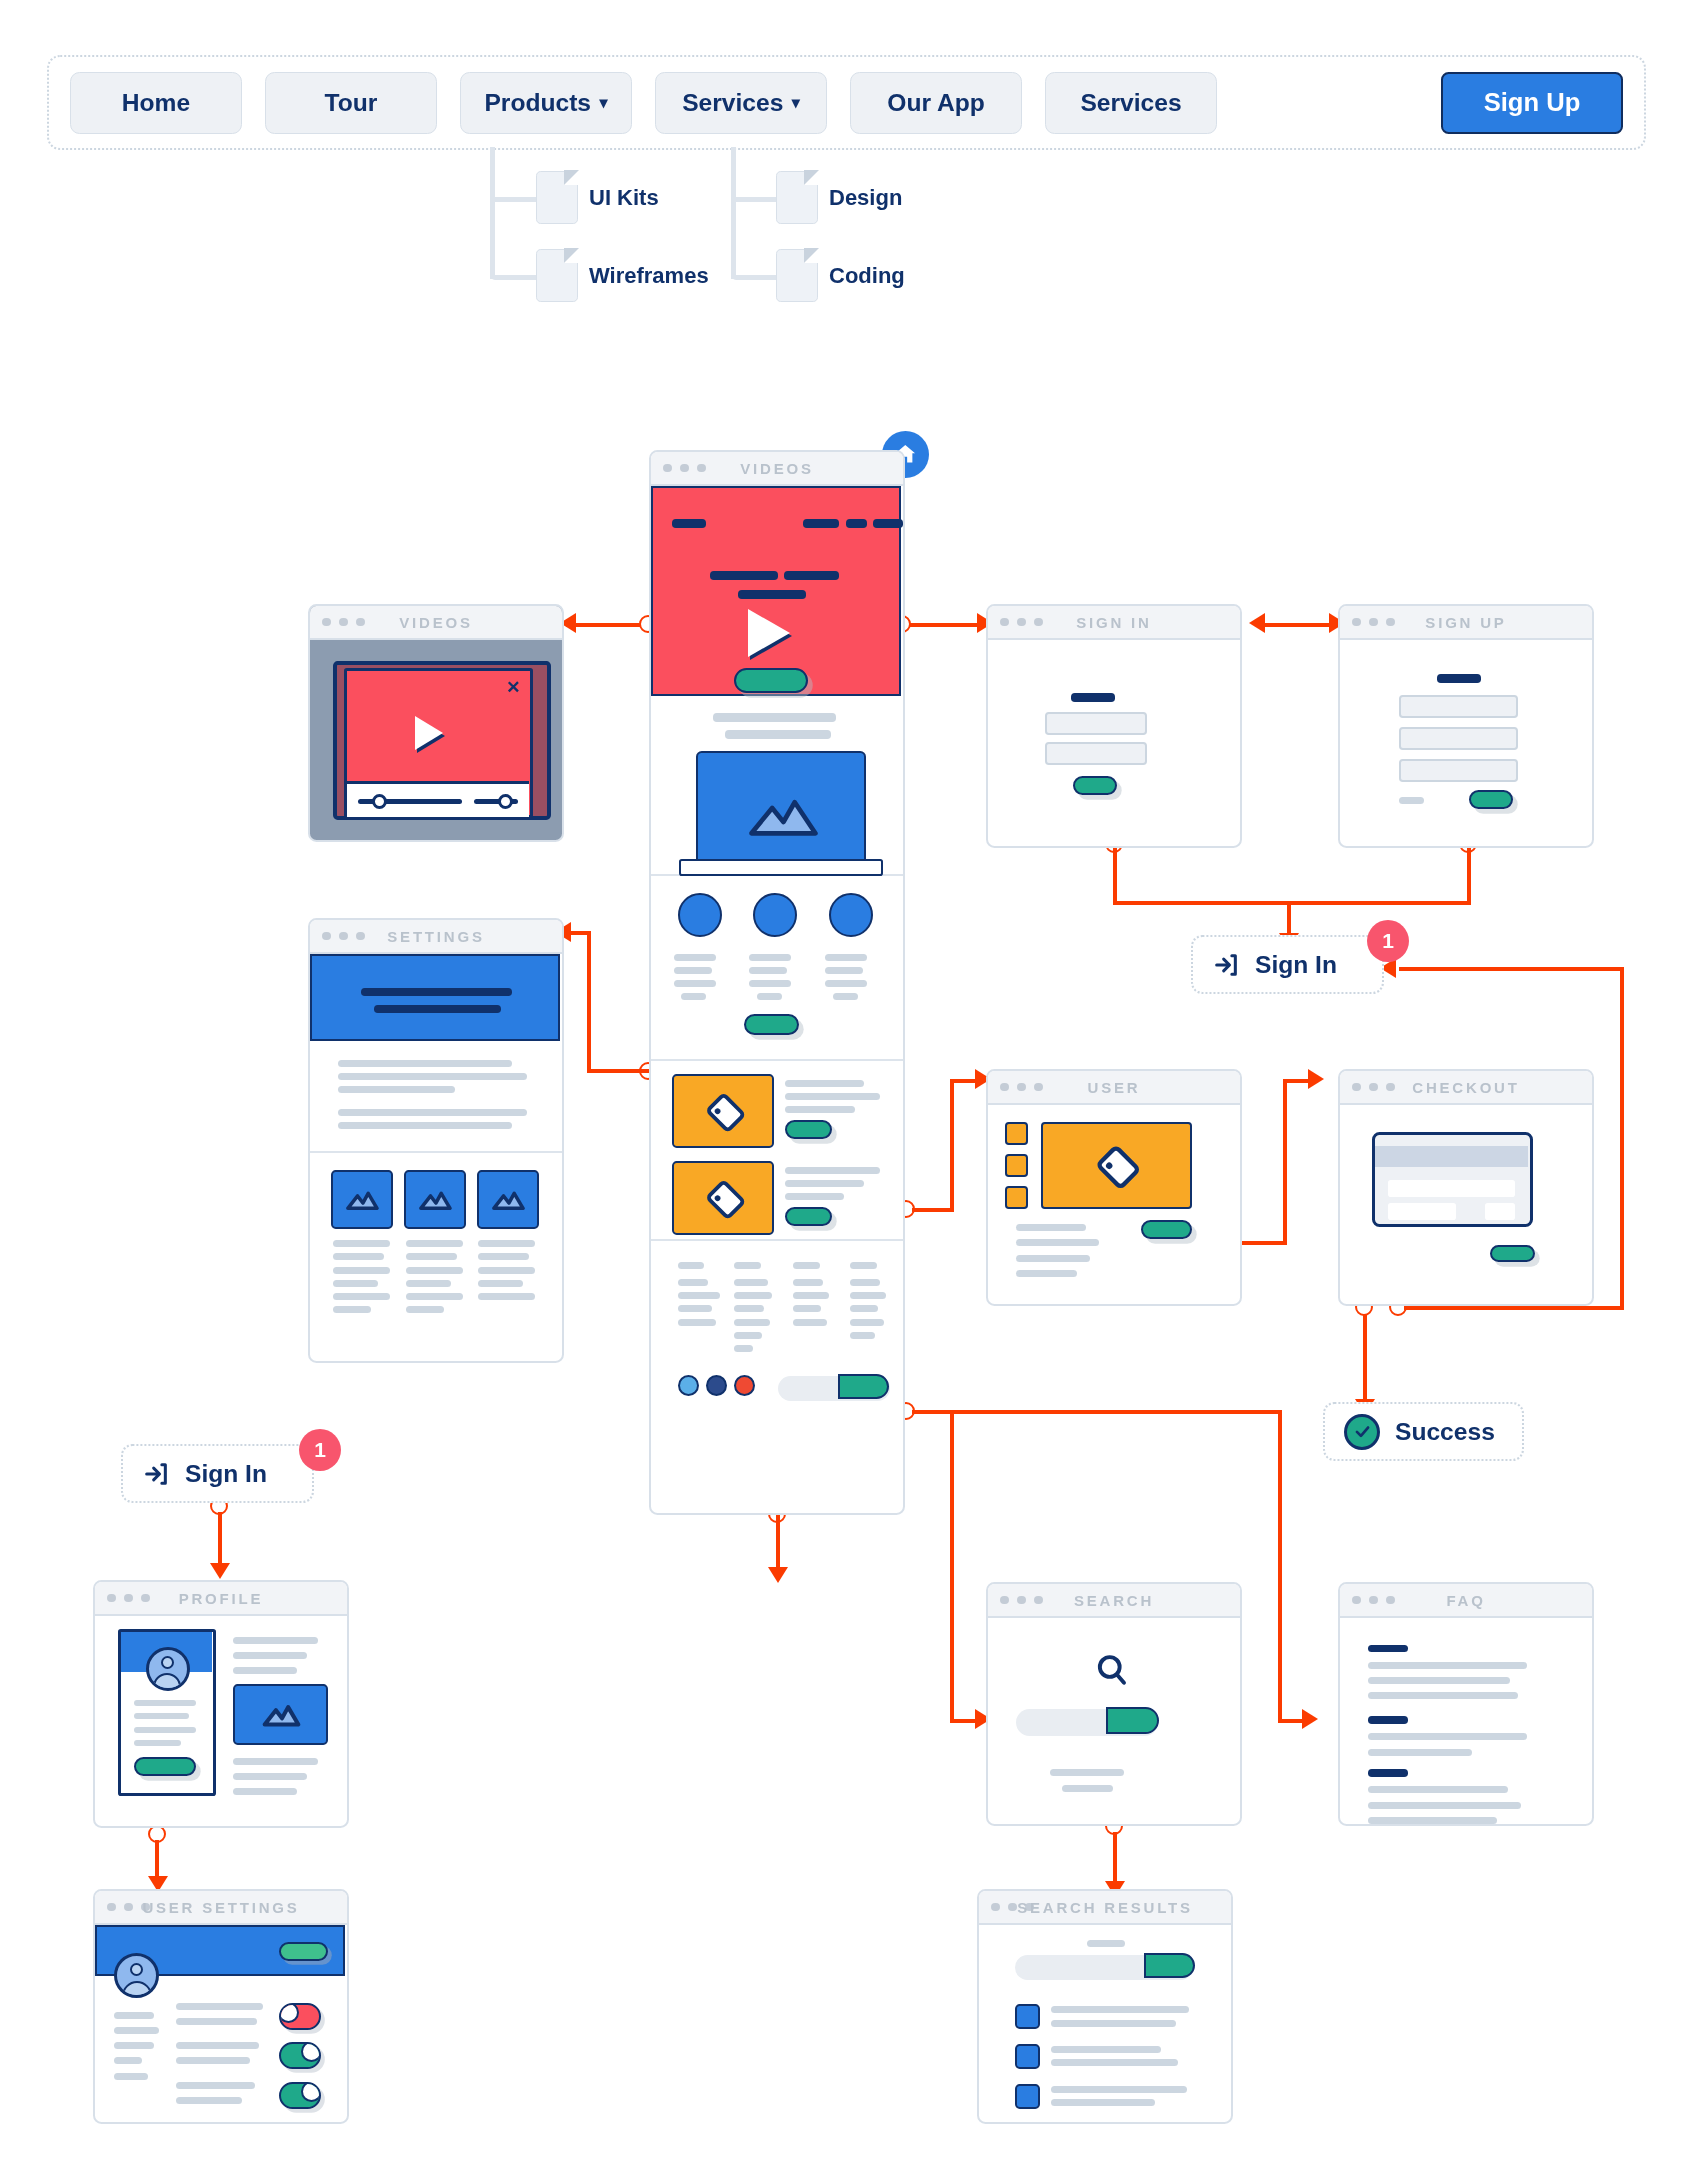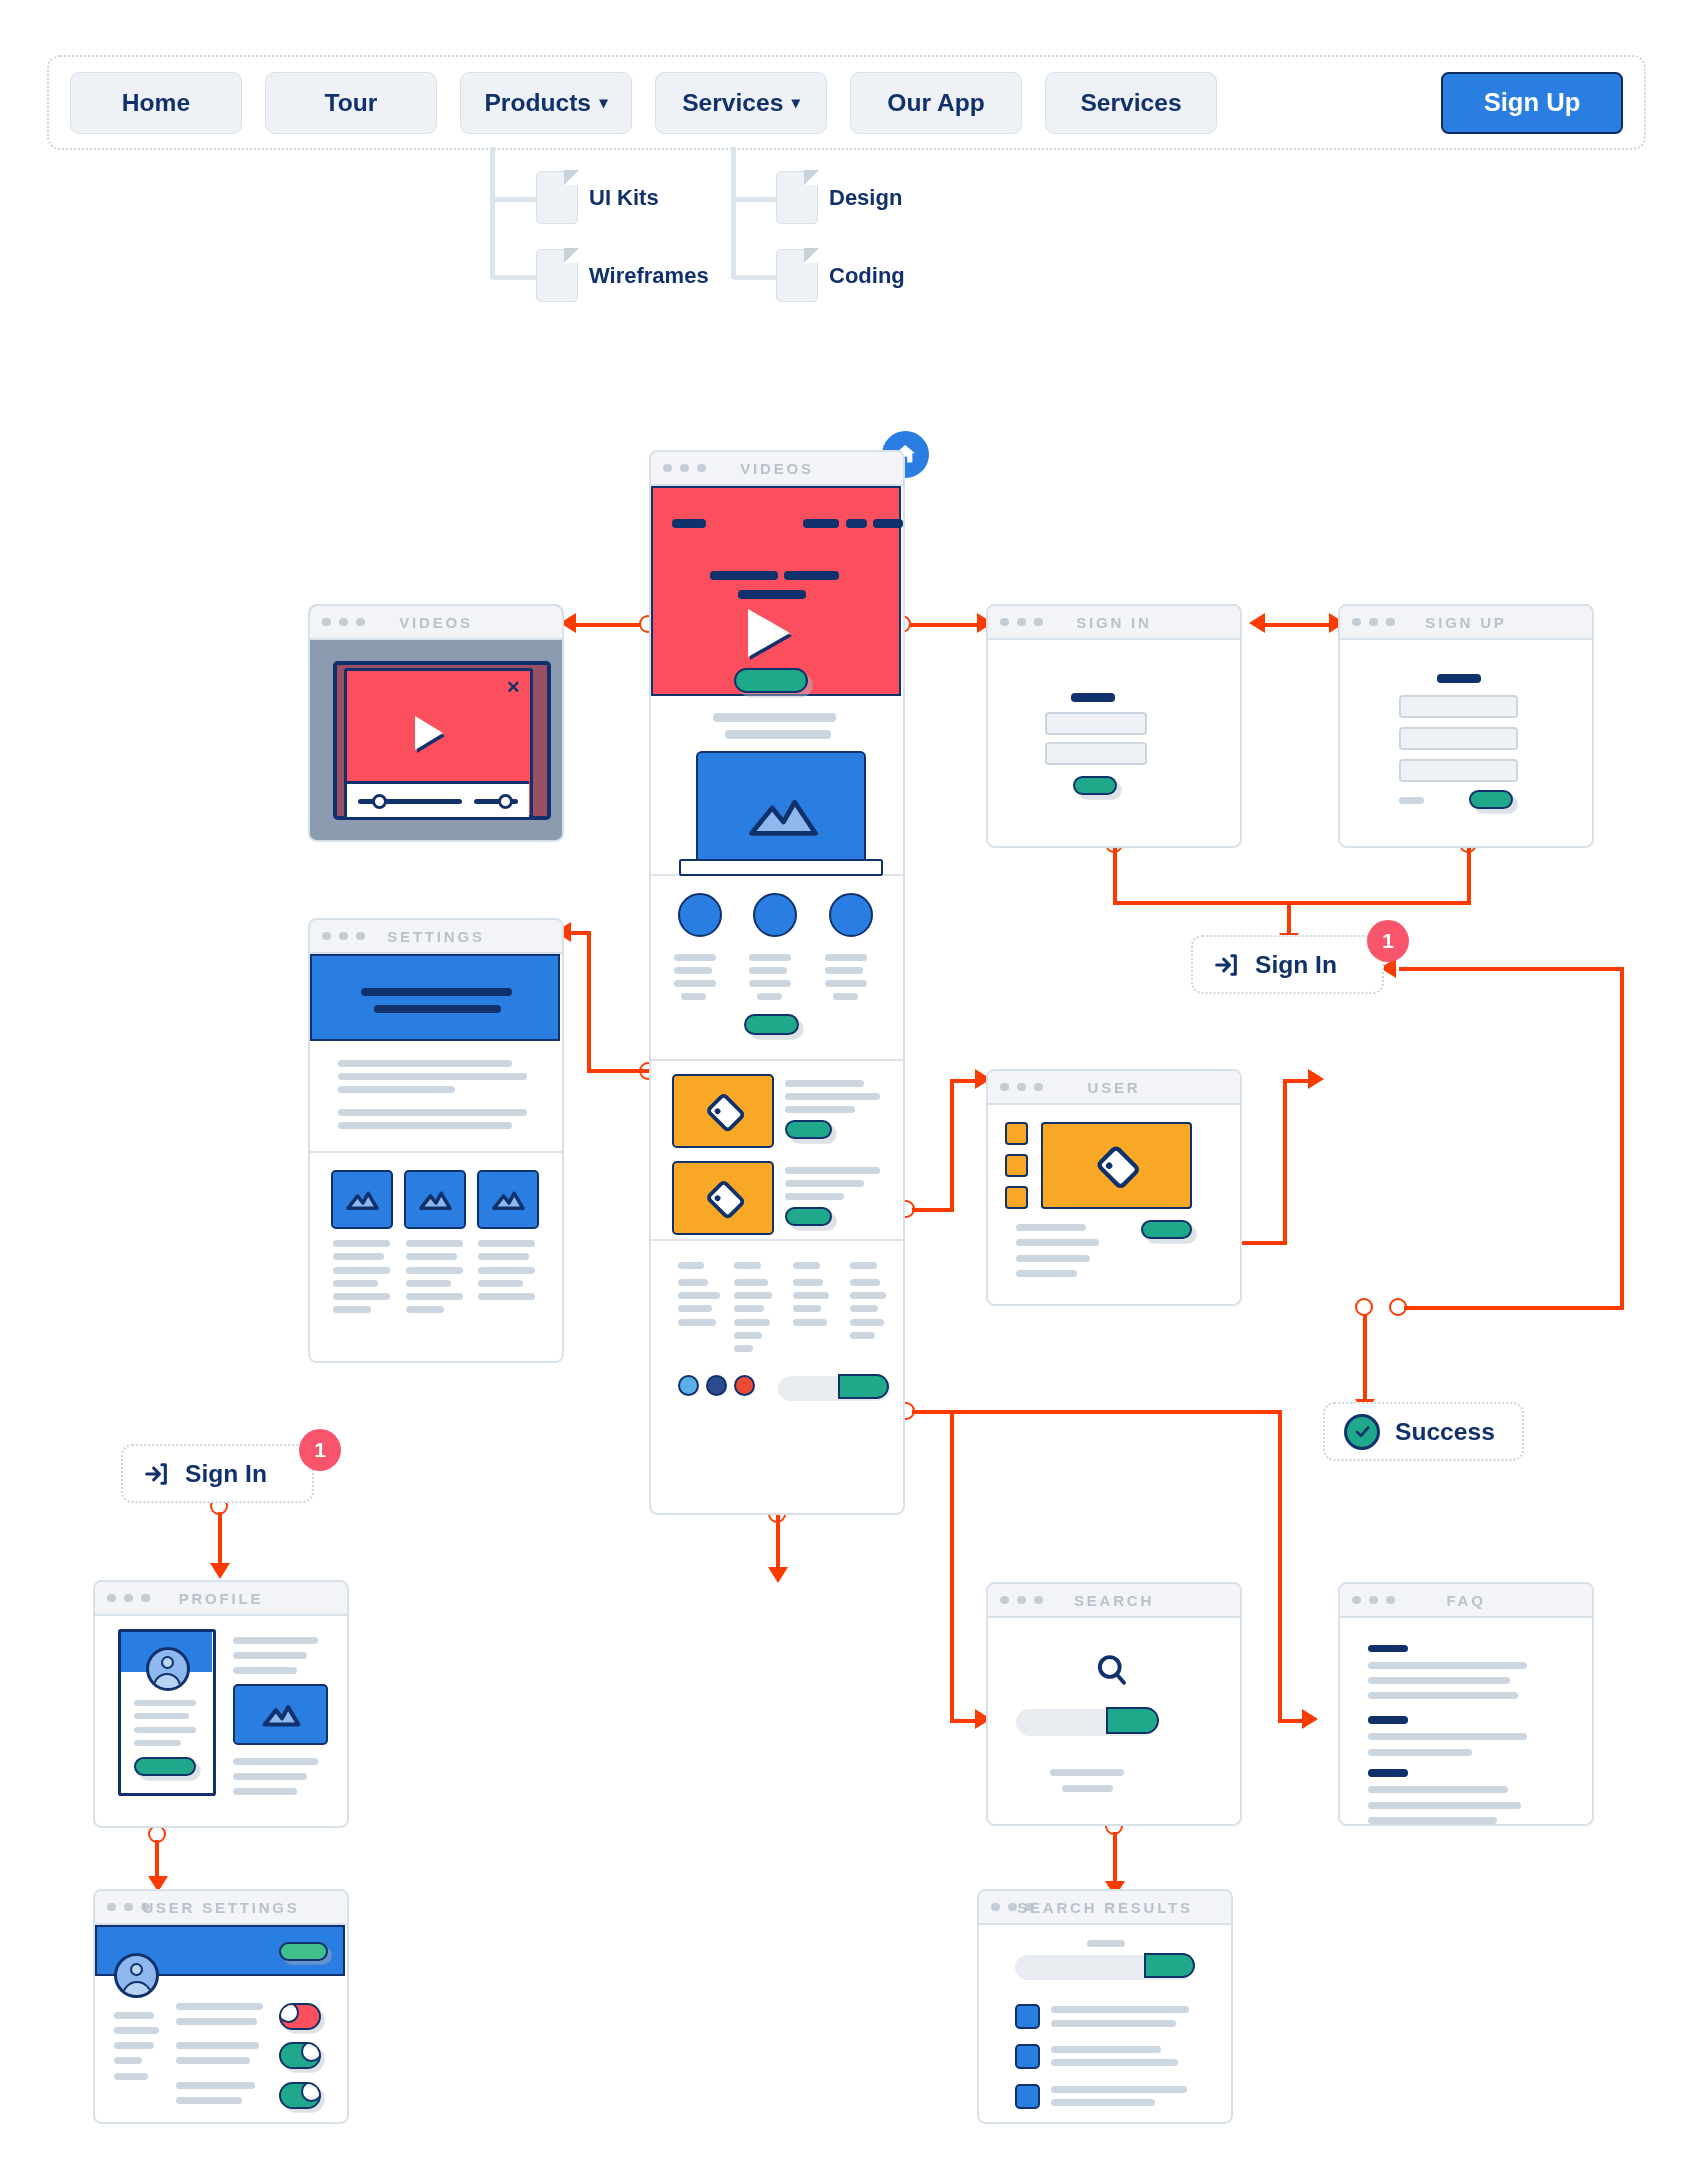--- a/index.html
+++ b/index.html
@@ -531,20 +531,39 @@
           </svg>
       </div>
       <div class="ln" style="left:28px;top:119px;width:70px;height:6.6px;"></div>
       <div class="ln" style="left:28px;top:134px;width:83px;height:6.6px;"></div>
       <div class="ln" style="left:28px;top:150px;width:74px;height:6.6px;"></div>
       <div class="ln" style="left:28px;top:165px;width:61px;height:6.6px;"></div>
       <div class="pill" style="left:153px;top:115px;width:51px;height:19px;"></div>
     </div>
   </div>
 
+  <div class="card" style="left:1338px;top:1069px;width:256px;height:237px;">
+    <div class="card-bar">
+      <div class="dots">
+          <i class="dot"></i>
+          <i class="dot"></i>
+          <i class="dot"></i>
+        </div>
+      <div class="card-title">CHECKOUT</div>
+    </div>
+    <div class="card-body">
+      <div class="box" style="left:32px;top:26.5px;width:161px;height:95px;background:#eef1f5;border:3.8px solid #10316b;border-radius:7.6px;">
+        <div class="box" style="left:0;top:11.4px;width:153px;height:21px;background:#ccd6e4;"></div>
+        <div class="box" style="left:13.2px;top:45px;width:127px;height:17px;background:#fff;border-radius:2.8px;"></div>
+        <div class="box" style="left:13.2px;top:68px;width:68px;height:17px;background:#fff;border-radius:2.8px;"></div>
+        <div class="box" style="left:110px;top:68px;width:30px;height:17px;background:#fff;border-radius:2.8px;"></div>
+      </div>
+      <div class="pill" style="left:150px;top:140px;width:45px;height:17px;"></div>
+    </div>
+  </div>
 
   <div class="node" style="left:1323px;top:1402px;width:201px;">
     <div style="width:36px;height:36px;border-radius:50%;background:#1fa98a;border:3.8px solid #10316b;display:flex;align-items:center;justify-content:center;">
       <svg width="19" height="19" viewBox="0 0 24 24" fill="none" stroke="#10316b" stroke-width="3.4" stroke-linecap="round" stroke-linejoin="round">
           <path d="M5 12.5 10 17.5 19 7"></path>
         </svg>
     </div>
     <span class="node-label">Success</span>
   </div>
 

